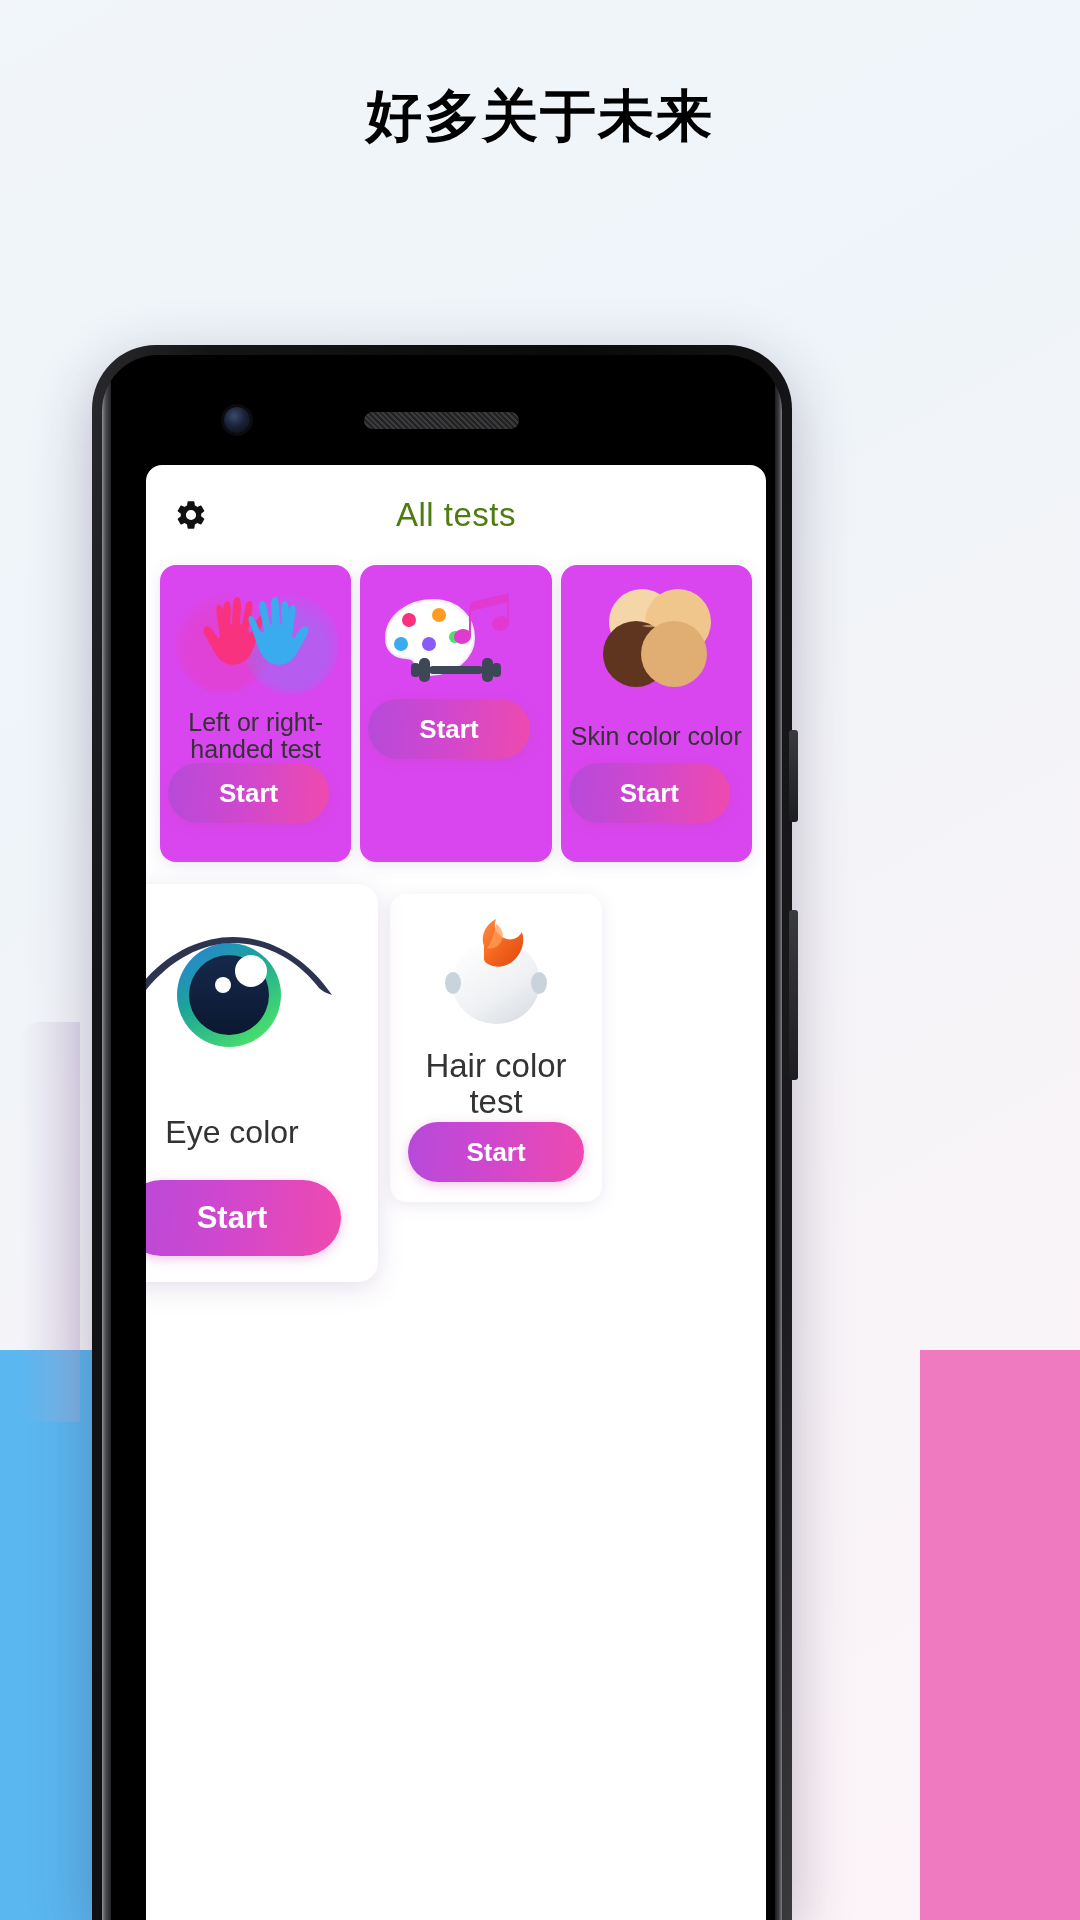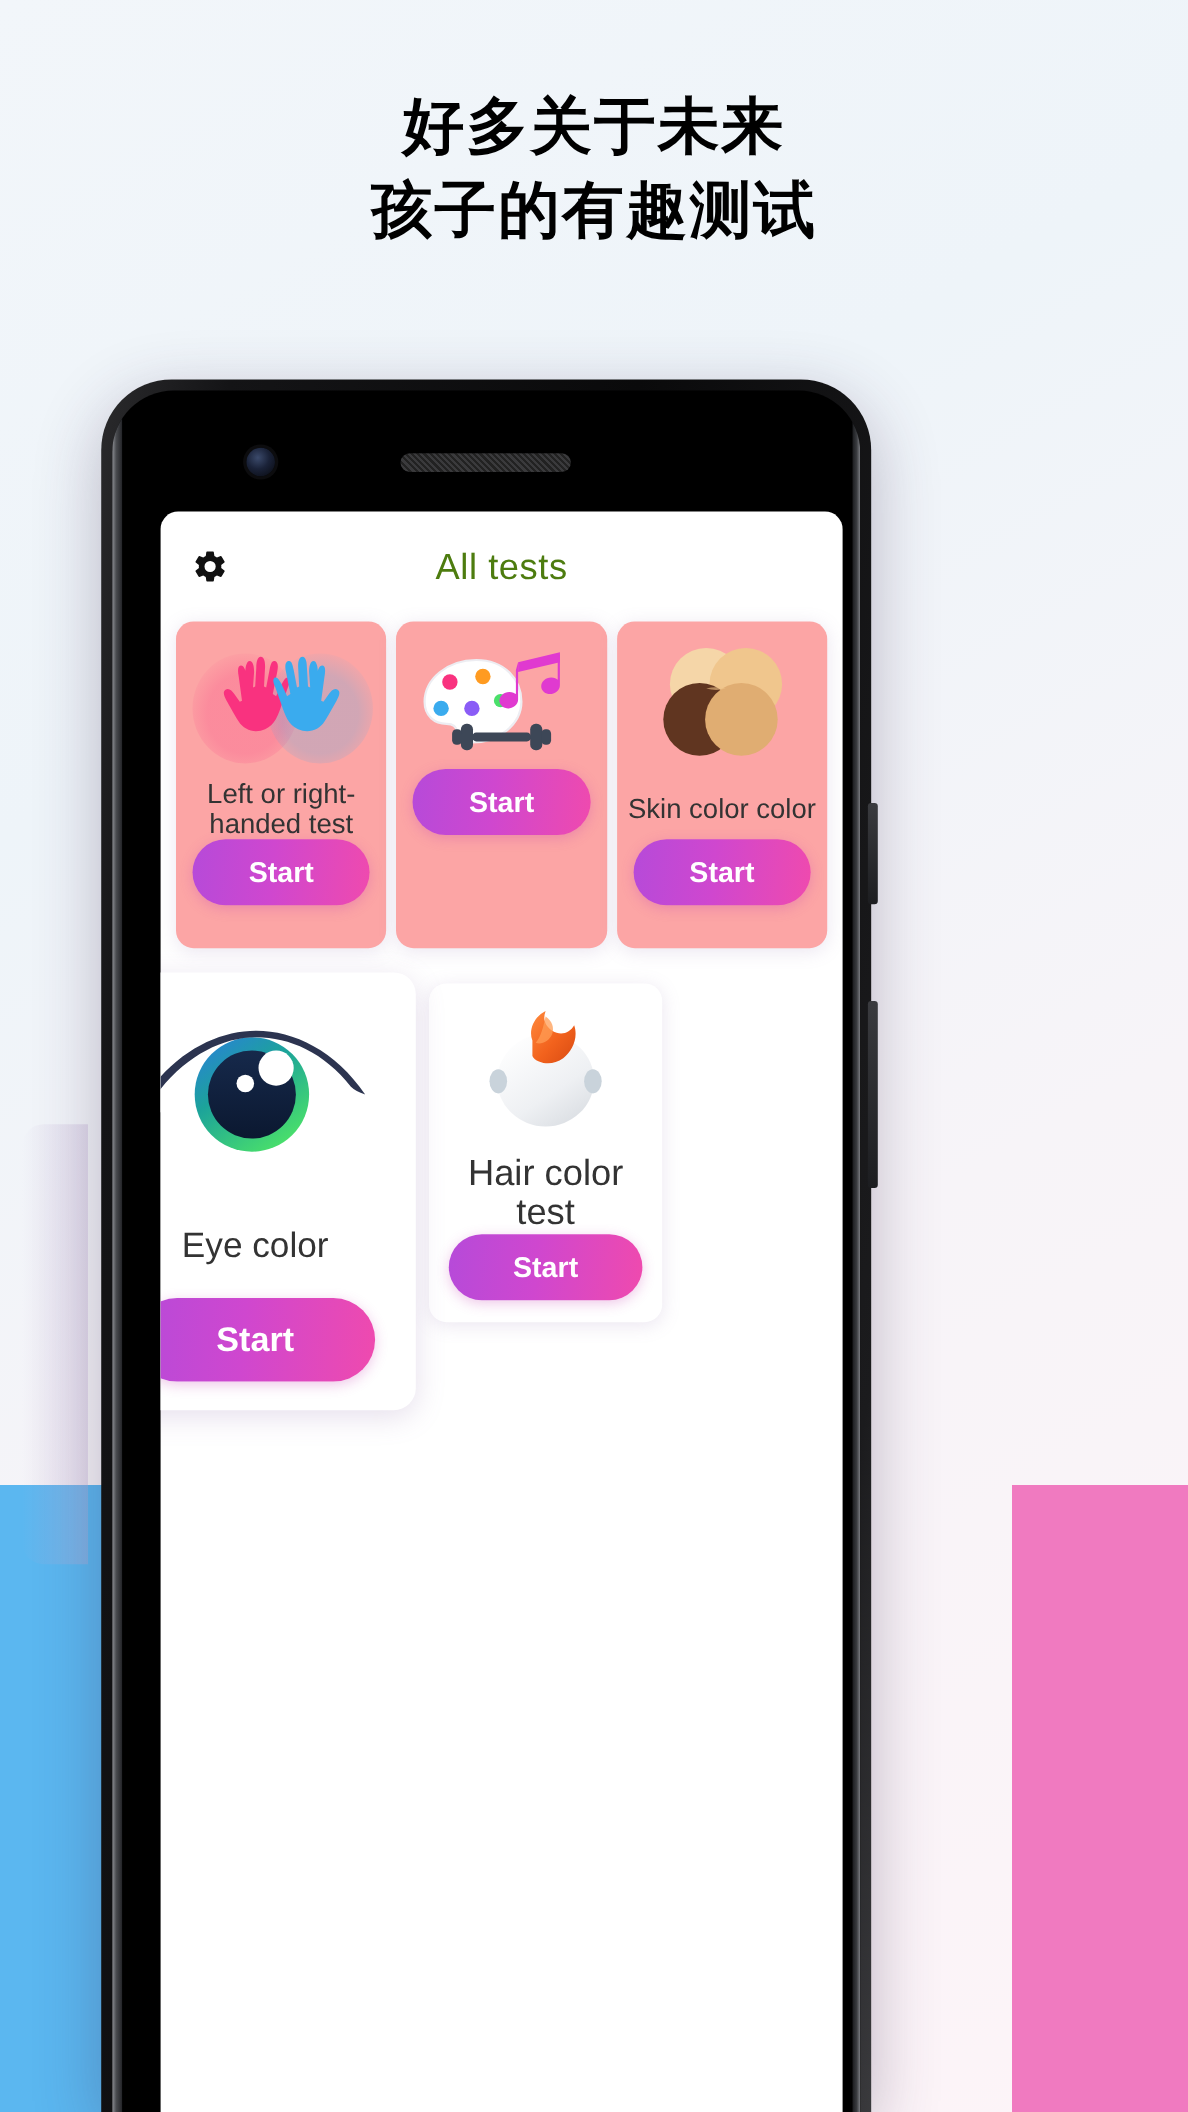--- a/index.html
+++ b/index.html
@@ -124,25 +124,25 @@
     letter-spacing:0.5px;
   }
 
   
   .grid {
     position:relative;
     padding:0 14px;
     display:flex; gap:9px;
   }
   .card {
-    background:#fca5a5;
+    background:#d946ef;
     border-radius:16px;
     box-shadow:0 3px 16px rgba(140,110,170,0.17);
     flex:1;
-    display:flex; flex-direction:column; align-items:center;
+    display:flex; flex-direction:column; 
     padding:14px 8px 39px 8px;
     min-height:290px;
   }
   .card-art {
     height:120px; width:100%;
     display:flex; align-items:center; justify-content:center;
   }
   .card-label {
     font-size:25px; font-weight:300;
     color:#333; text-align:center;
@@ -214,21 +214,20 @@
   }
 </style>
 </head>
 <body>
 
 <div class="corner-blue"></div>
 <div class="corner-pink"></div>
 
 <div class="headline">
   <span class="line">好多关于未来</span>
-  <span class="line">孩子的有趣测试</span>
 </div>
 
 <div class="eye-spill"></div>
 
 <div class="phone">
   <div class="side-btn power"></div>
   <div class="side-btn vol"></div>
 
   <div class="phone-inner">
     <div class="bezel-highlight"></div>

